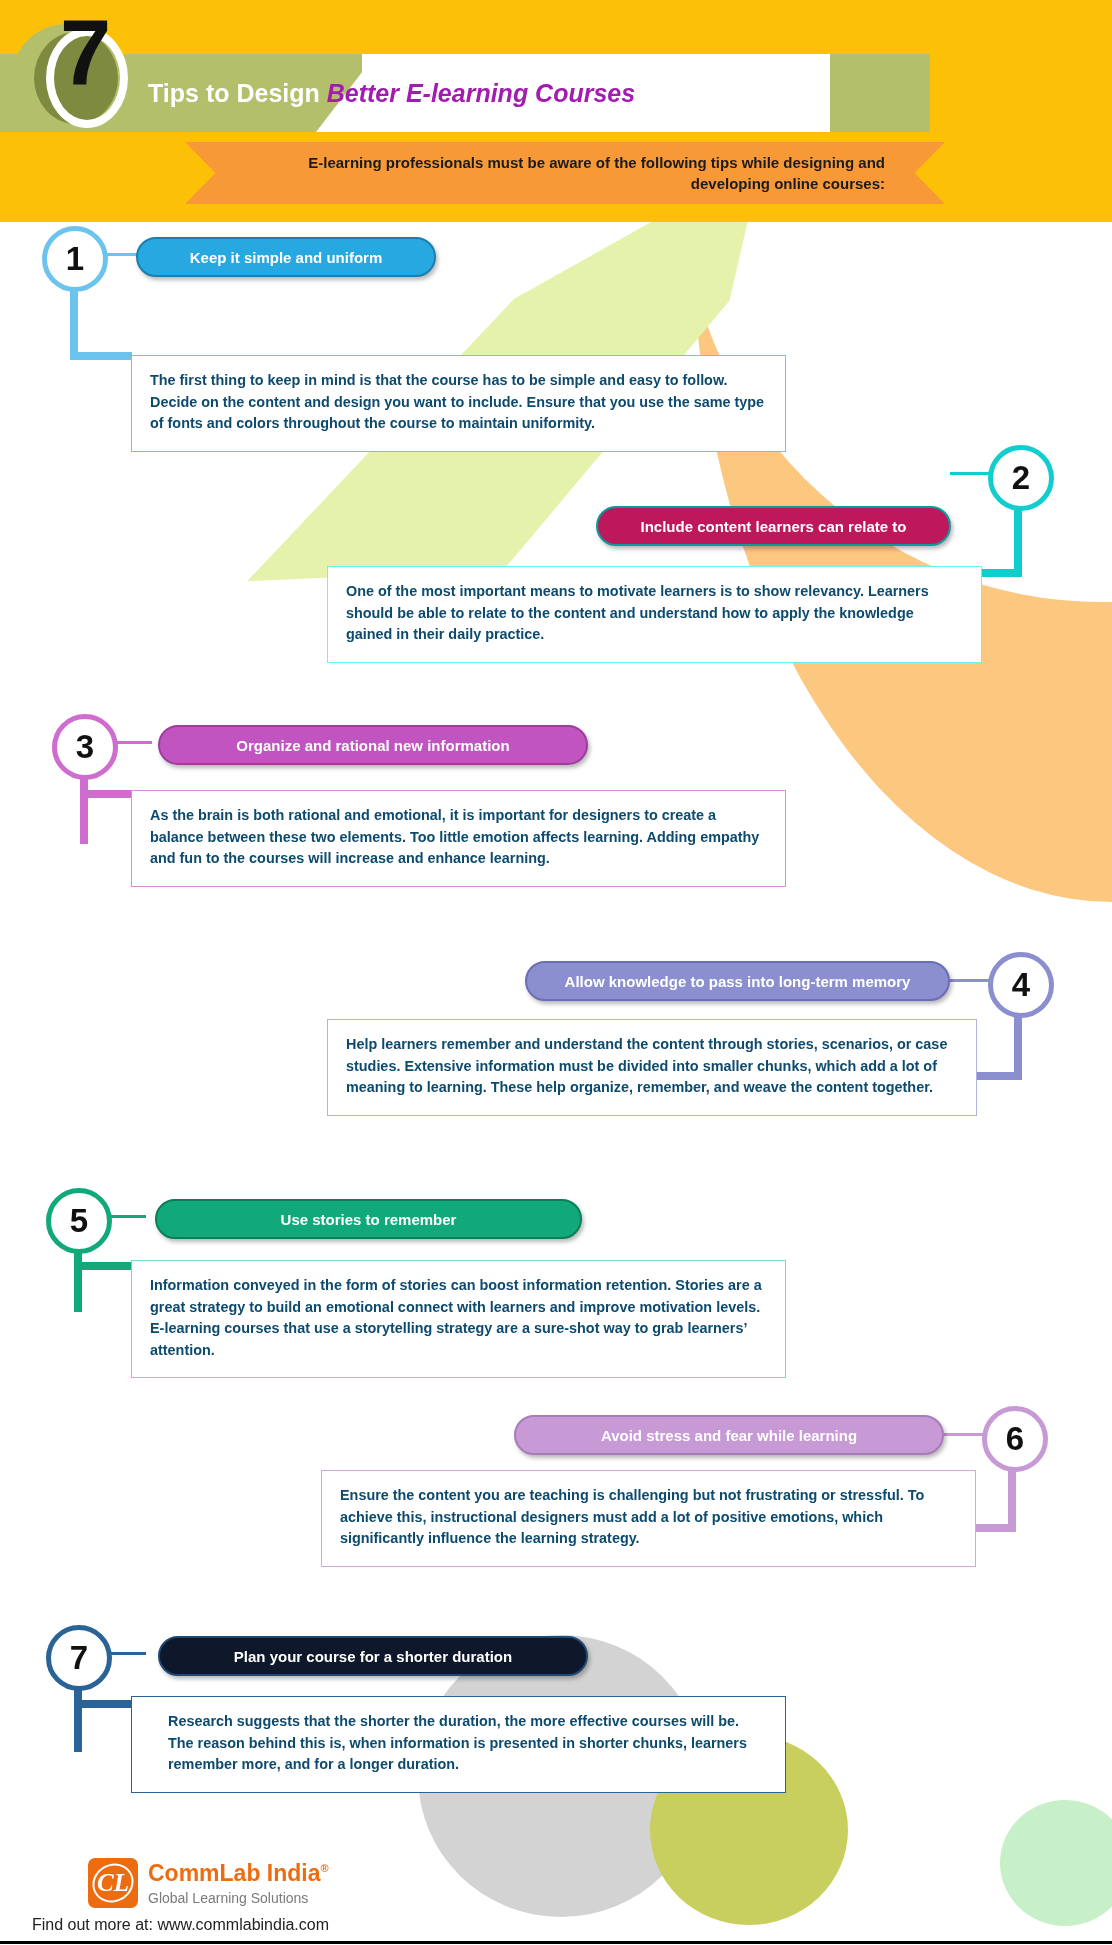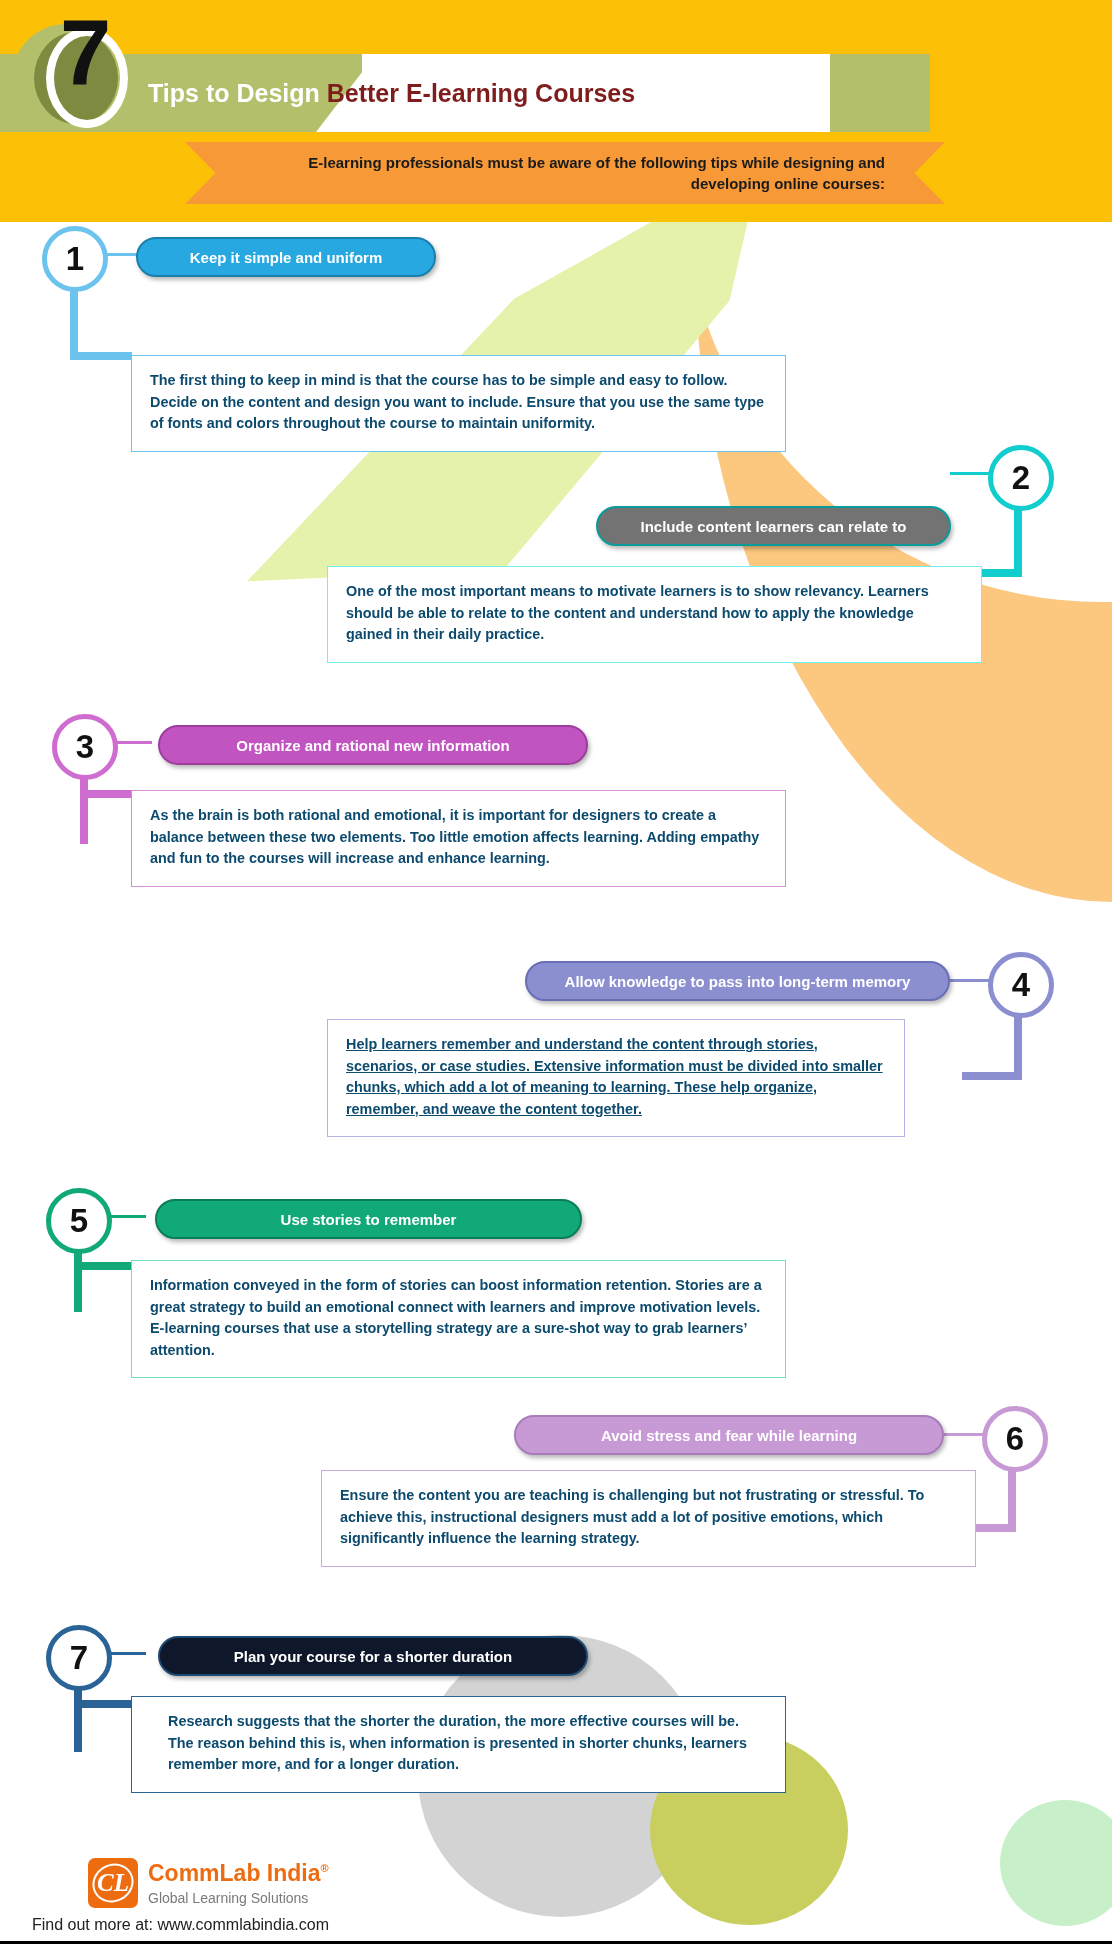--- a/index.html
+++ b/index.html
@@ -89,21 +89,21 @@
 
   .header-title {
     position: absolute;
     left: 148px; top: 70px;
     font-size: 25px;
     font-weight: bold;
     line-height: 46px;
     white-space: nowrap;
   }
   .title-part-1 { color: #ffffff; }
-  .title-part-2 { color: #7f1d1d; }
+  .title-part-2 { color: #a21caf; font-style: italic; }
 
   .banner {
     position: absolute;
     left: 185px; top: 142px;
     width: 760px;
     height: 62px;
     background: #f89938;
     clip-path: polygon(0 0, 100% 0, 96% 50%, 100% 100%, 0 100%, 4% 50%);
     display: flex;
     align-items: center;
@@ -306,40 +306,40 @@
     <div class="connector" style="left:70px; top:352px; width:62px; height:8px; background:#6cc3ee;"></div>
     <div class="pill" style="left:136px; top:237px; width:300px; background:#27a8e0; border:2px solid #1b7fae;">Keep it simple and uniform</div>
     <div class="textbox" style="left:131px; top:355px; width:655px; border:1.5px solid #6cc3ee;">The first thing to keep in mind is that the course has to be simple and easy to follow. Decide on the content and design you want to include. Ensure that you use the same type of fonts and colors throughout the course to maintain uniformity.</div>
   </div>
 
   <div>
     <div class="num-circle" style="left:988px; top:445px; border:5px solid #12cdcd;">2</div>
     <div class="connector" style="left:950px; top:472px; width:40px; height:3px; background:#12cdcd;"></div>
     <div class="connector" style="left:1014px; top:507px; width:8px; height:70px; background:#12cdcd;"></div>
     <div class="connector" style="left:962px; top:569px; width:60px; height:8px; background:#12cdcd;"></div>
-    <div class="pill" style="left:596px; top:506px; width:355px; background:#737373; border:2px solid #0a9b9b;">Include content learners can relate to</div>
+    <div class="pill" style="left:596px; top:506px; width:355px; background:#be185d; border:2px solid #0a9b9b;">Include content learners can relate to</div>
     <div class="textbox" style="left:327px; top:566px; width:655px; border:1.5px solid #6ef1f1;">One of the most important means to motivate learners is to show relevancy. Learners should be able to relate to the content and understand how to apply the knowledge gained in their daily practice.</div>
   </div>
 
   <div>
     <div class="num-circle" style="left:52px; top:714px; border:5px solid #cf6ccf;">3</div>
     <div class="connector" style="left:114px; top:741px; width:38px; height:3px; background:#cf6ccf;"></div>
     <div class="connector" style="left:80px; top:776px; width:8px; height:68px; background:#cf6ccf;"></div>
     <div class="connector" style="left:80px; top:790px; width:52px; height:8px; background:#cf6ccf;"></div>
     <div class="pill" style="left:158px; top:725px; width:430px; background:#c154c1; border:2px solid #9c3e9c;">Organize and rational new information</div>
     <div class="textbox" style="left:131px; top:790px; width:655px; border:1.5px solid #d58ed5;">As the brain is both rational and emotional, it is important for designers to create a balance between these two elements. Too little emotion affects learning. Adding empathy and fun to the courses will increase and enhance learning.</div>
   </div>
 
   <div>
     <div class="num-circle" style="left:988px; top:952px; border:5px solid #8b8fd0;">4</div>
     <div class="connector" style="left:950px; top:979px; width:40px; height:3px; background:#8b8fd0;"></div>
     <div class="connector" style="left:1014px; top:1012px; width:8px; height:68px; background:#8b8fd0;"></div>
     <div class="connector" style="left:962px; top:1072px; width:60px; height:8px; background:#8b8fd0;"></div>
     <div class="pill" style="left:525px; top:961px; width:425px; background:#8b8fd0; border:2px solid #6a6eb5;">Allow knowledge to pass into long-term memory</div>
-    <div class="textbox" style="left:327px; top:1019px; width:578px; border:1.5px solid #b0b3e2;text-decoration:underline;">Help learners remember and understand the content through stories, scenarios, or case studies. Extensive information must be divided into smaller chunks, which add a lot of meaning to learning. These help organize, remember, and weave the content together.</div>
+    <div class="textbox" style="left:327px; top:1019px; width:650px; border:1.5px solid #b0b3e2;">Help learners remember and understand the content through stories, scenarios, or case studies. Extensive information must be divided into smaller chunks, which add a lot of meaning to learning. These help organize, remember, and weave the content together.</div>
   </div>
 
   <div>
     <div class="num-circle" style="left:46px; top:1188px; border:5px solid #12a97a;">5</div>
     <div class="connector" style="left:108px; top:1215px; width:38px; height:3px; background:#12a97a;"></div>
     <div class="connector" style="left:74px; top:1250px; width:8px; height:62px; background:#12a97a;"></div>
     <div class="connector" style="left:74px; top:1262px; width:58px; height:8px; background:#12a97a;"></div>
     <div class="pill" style="left:155px; top:1199px; width:427px; background:#12a97a; border:2px solid #0b7d59;">Use stories to remember</div>
     <div class="textbox" style="left:131px; top:1260px; width:655px; border:1.5px solid #73dcbb;">Information conveyed in the form of stories can boost information retention. Stories are a great strategy to build an emotional connect with learners and improve motivation levels. E-learning courses that use a storytelling strategy are a sure-shot way to grab learners’ attention.</div>
   </div>

